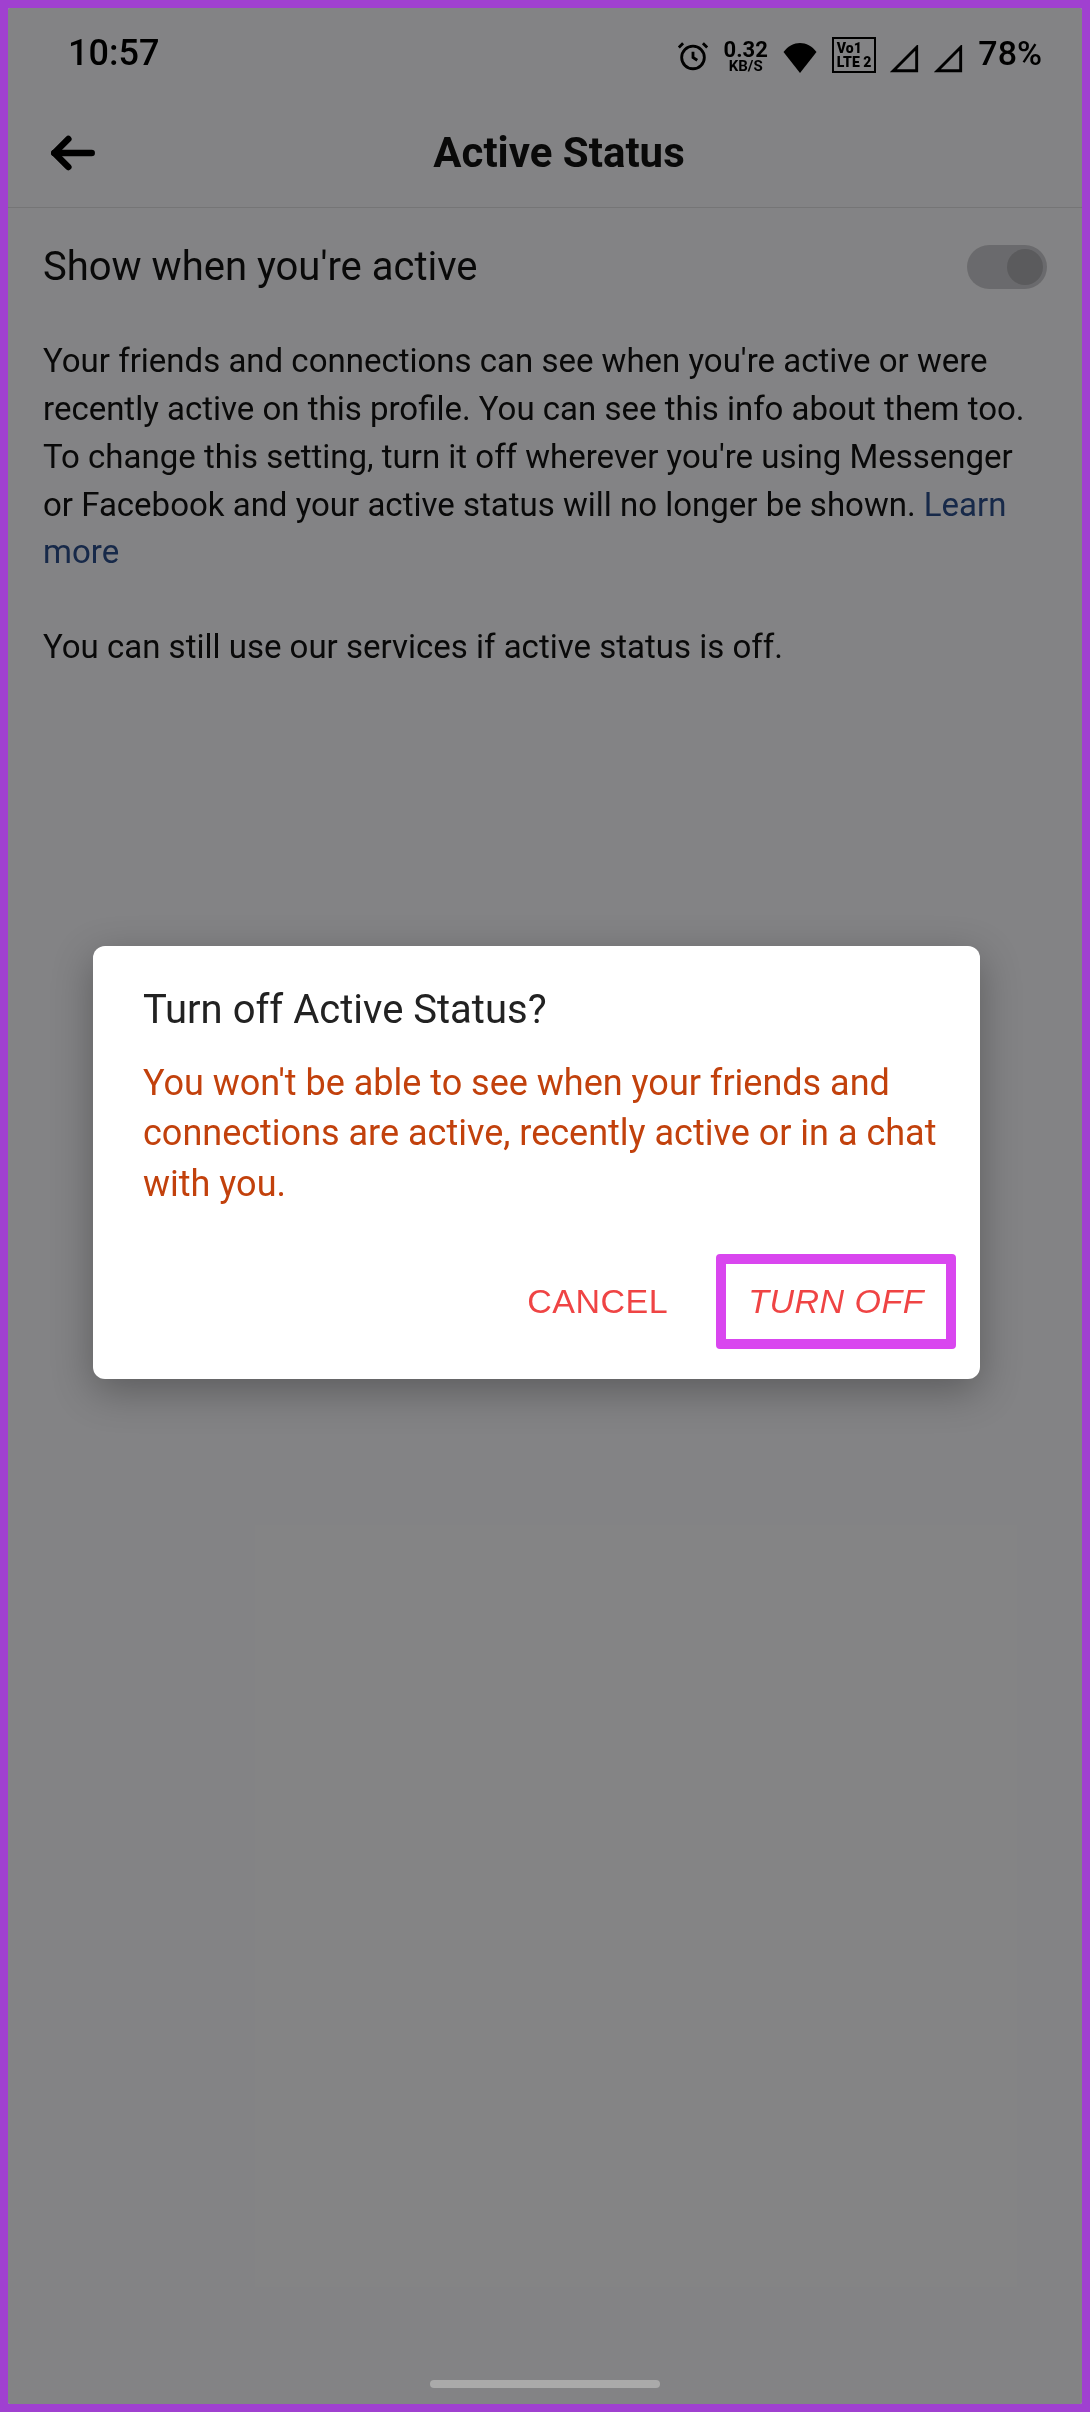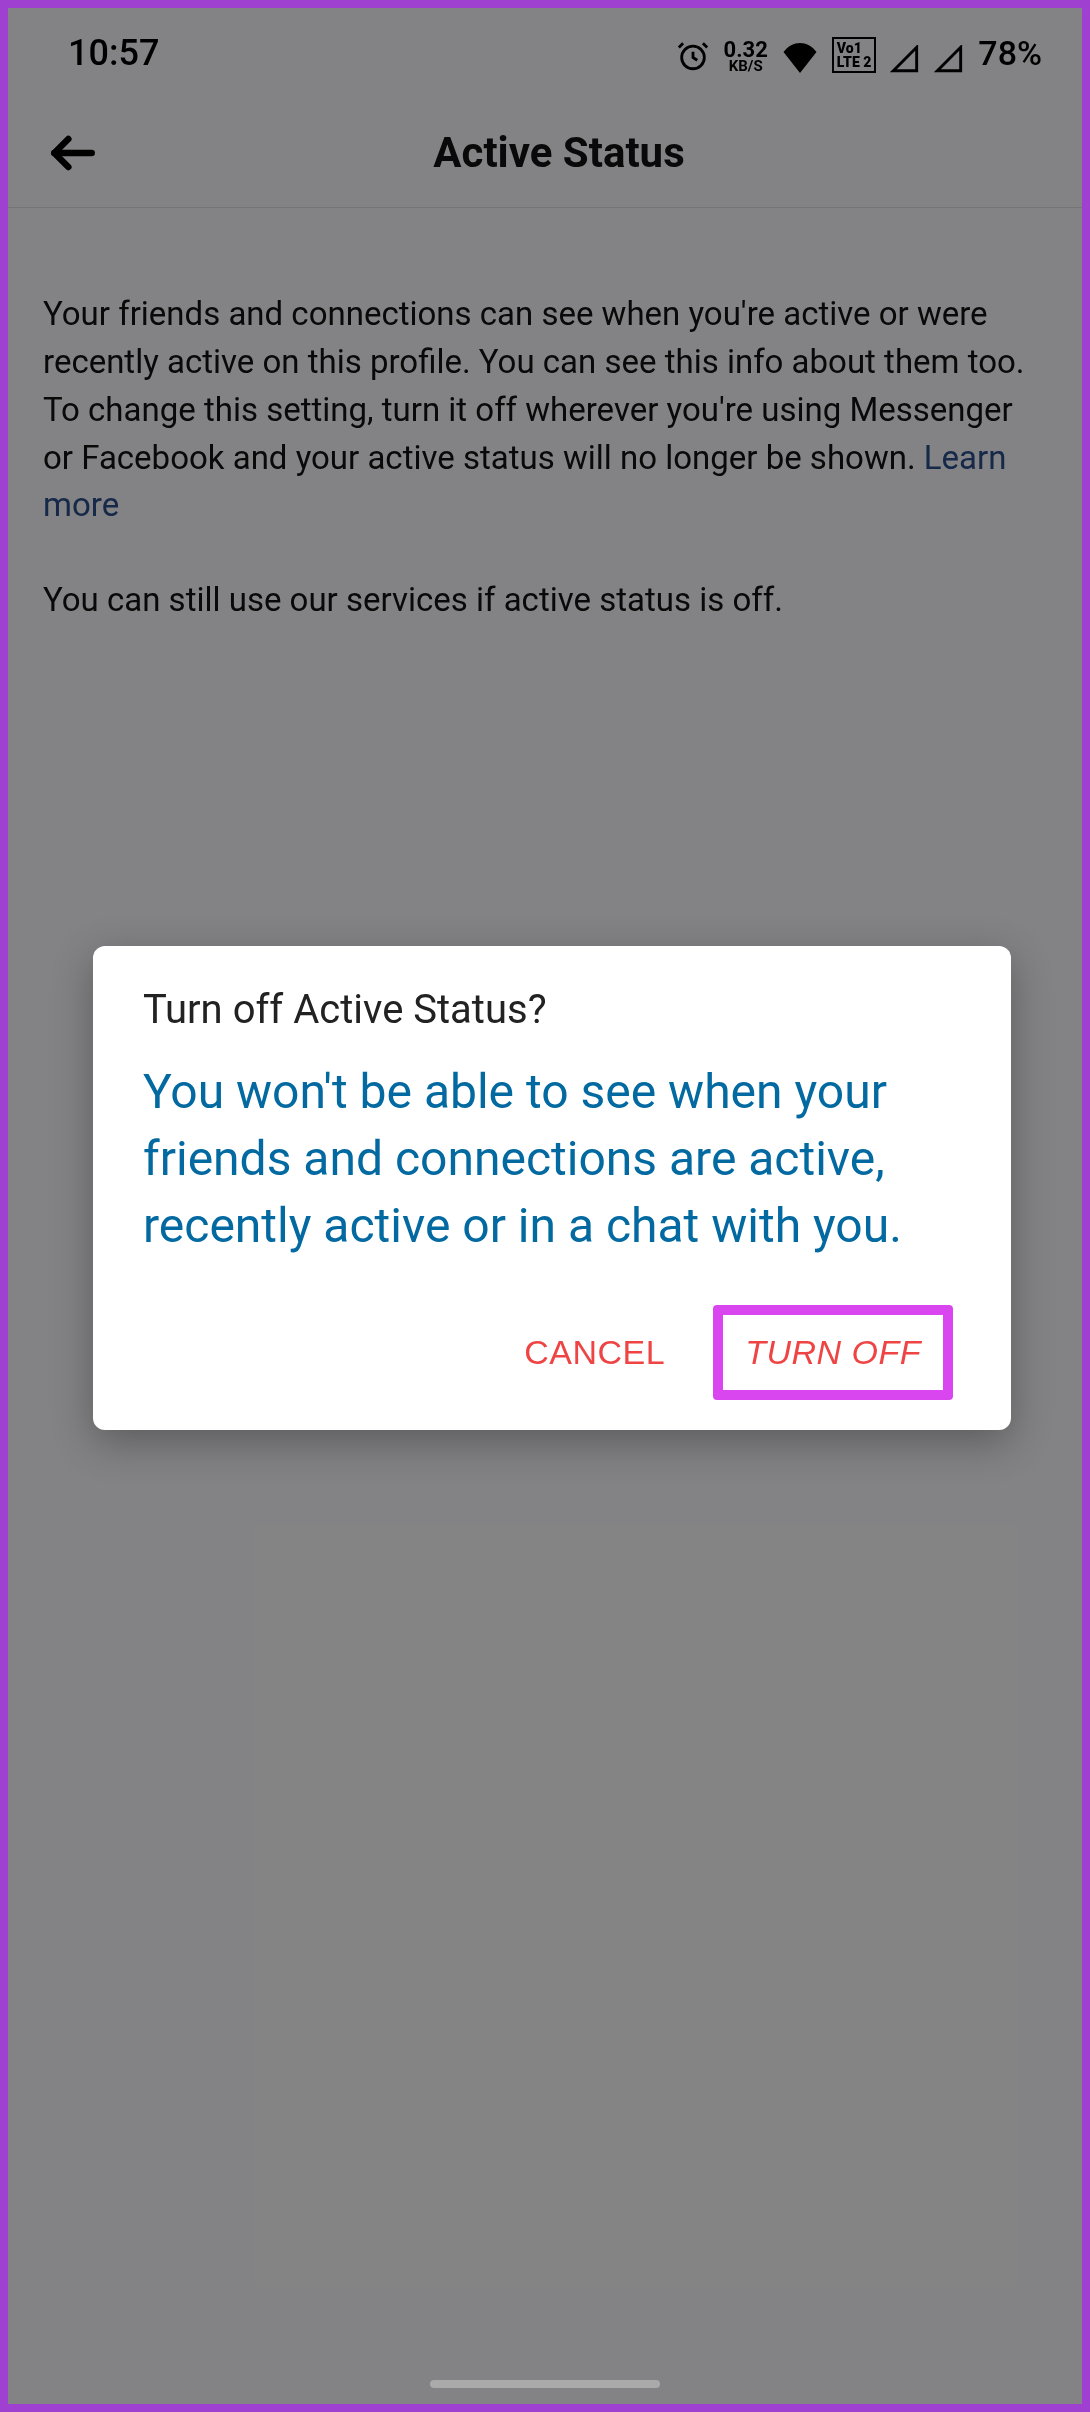--- a/index.html
+++ b/index.html
@@ -108,37 +108,37 @@
       color: #2b4c88;
     }
     .scrim {
       position: absolute;
       inset: 0;
       background: rgba(0,0,0,0.46);
     }
     .dialog {
       position: absolute;
       left: 85px;
-      right: 71px;
+      right: 102px;
       top: 938px;
       background: #fff;
       border-radius: 12px;
-      padding: 40px 58px 30px 50px;
+      padding: 40px 24px 30px 50px;
       box-shadow: 0 12px 40px rgba(0,0,0,0.3);
     }
     .dialog-title {
       font-size: 40px;
       color: #222;
       margin-bottom: 25px;
       font-weight: 400;
     }
     .dialog-body {
-      font-size: 48px;
+      font-size: 36px;
       line-height: 1.4;
-      color: #0369a1;
+      color: #c2410c;
       margin-bottom: 45px;
     }
     .dialog-actions {
       display: flex;
       justify-content: flex-end;
       align-items: center;
       gap: 30px;
     }
     .dialog-btn {
       font-size: 34px;
@@ -243,20 +243,26 @@
     <div class="back-button">
       <svg width="56" height="56" viewBox="0 0 24 24" fill="none" stroke="#000" stroke-width="2.8" stroke-linecap="round" stroke-linejoin="round">
         <path d="M20 12H4"></path>
         <path d="M10 18l-6-6 6-6"></path>
       </svg>
     </div>
     <div class="app-title">Active Status</div>
   </div>
 
   <div class="content">
+    <div class="setting-row">
+      <div class="setting-label">Show when you're active</div>
+      <div class="toggle">
+        <div class="toggle-handle"></div>
+      </div>
+    </div>
     <p class="description">
       <span>Your friends and connections can see when you're active or were recently active on this profile. You can see this info about them too. To change this setting, turn it off wherever you're using Messenger or Facebook and your active status will no longer be shown. </span><span class="learn-link">Learn more</span>
     </p>
     <p class="description">You can still use our services if active status is off.</p>
   </div>
 
   <div class="scrim"></div>
 
   <div class="dialog">
     <div class="dialog-title">Turn off Active Status?</div>

